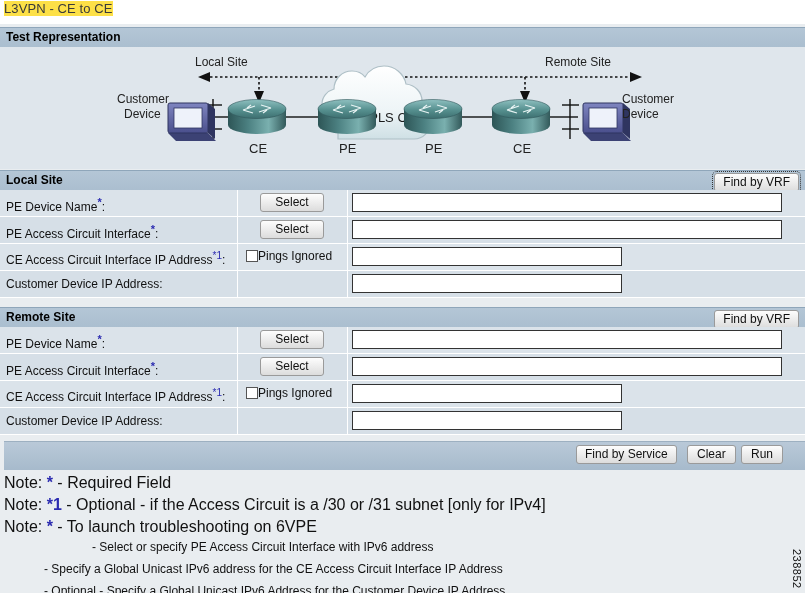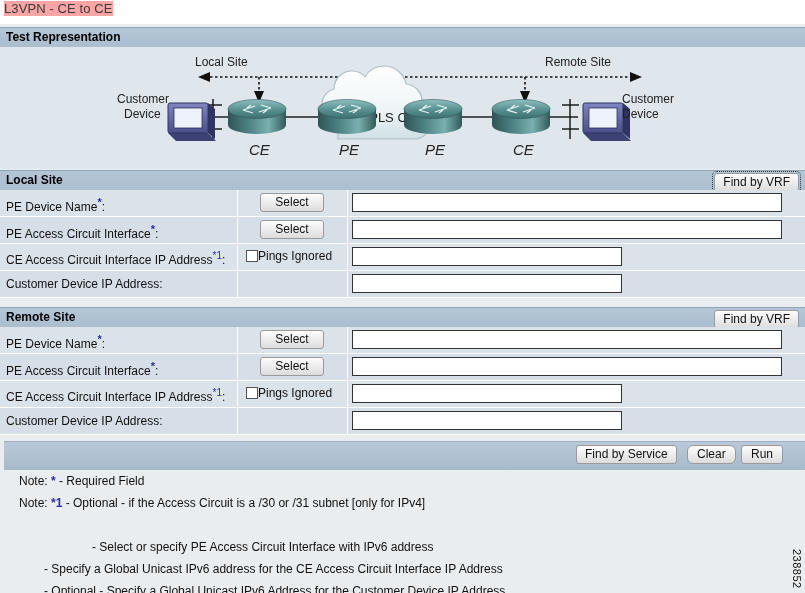--- a/index.html
+++ b/index.html
@@ -10,21 +10,21 @@
     font-size:12px;
     color:#1a1a1a;
     overflow:hidden;
     position:relative;
   }
 
   
   .page-title{
     position:absolute;left:4px;top:1px;
     font-size:13px;color:#3a3a3a;letter-spacing:.1px;
-    background:#fca5a5;
+    background:#fde047;
   }
   .title-strip{
     position:absolute;left:0;top:0;width:805px;height:24px;background:#ffffff;
   }
 
   
   .sec-head{
     position:absolute;left:0;width:805px;height:36px;
     background:linear-gradient(#b4c6d6,#a3b8ca);
     border-top:1px solid #8fa6ba;
@@ -56,21 +56,21 @@
   .btn.small{
     padding:1px 9px 2px 9px;
   }
 
   
   .diagram{
     position:absolute;left:0;top:47px;width:805px;height:122px;
     background:#dfe6ec;
   }
   .dlabel{position:absolute;font-size:12px;color:#222;white-space:nowrap;}
-  .dsmall{position:absolute;font-size:15px;color:#222;white-space:nowrap;font-style:italic;}
+  .dsmall{position:absolute;font-size:13px;color:#222;white-space:nowrap;}
 
   
   .ftable{
     position:absolute;left:0;width:805px;
     box-sizing:border-box;
     border-collapse:collapse;
   }
   .frow{
     position:relative;height:27px;width:805px;
     background:#dbe3ea;
@@ -124,21 +124,21 @@
     border-bottom:1px solid #8294a6;
     box-sizing:border-box;
   }
 
   
   .notes{
     position:absolute;left:0;top:470px;width:805px;height:123px;
     background:#e9edf0;
   }
   .note{
-    position:absolute;left:19px;font-size:12px;color:#111;white-space:nowrap;
+    position:absolute;left:4px;font-size:16px;color:#111;white-space:nowrap;
   }
   .note .star{color:#2b2bb0;font-weight:bold;}
   .subnote{
     position:absolute;left:44px;font-size:12px;color:#111;white-space:nowrap;
   }
   .figno{
     position:absolute;right:2px;bottom:4px;
     font-size:11px;color:#111;
     writing-mode:vertical-rl;
     letter-spacing:.5px;
@@ -379,29 +379,32 @@
     </div>
     <div class="c2"></div>
     <div class="c3">
       <input class="txtin narrow" type="text" value="" style="">
     </div>
   </div>
 </div>
 
 <div class="actbar" style="top:441px;">
   <button class="btn" style="position:absolute;left:572px;top:3px;">Find by Service</button>
-  <button class="btn small" style="position:absolute;left:683px;top:3px;border-radius:6px;">Clear</button>
+  <button class="btn small" style="position:absolute;left:683px;top:3px;">Clear</button>
   <button class="btn small" style="position:absolute;left:737px;top:3px;">Run</button>
 </div>
 
 <div class="notes">
   <div class="note" style="top:4px;">
     <span>Note: </span><span class="star">*</span><span> - Required Field</span>
   </div>
   <div class="note" style="top:26px;">
     <span>Note: </span><span class="star">*1</span><span> - Optional - if the Access Circuit is a /30 or /31  subnet [only for IPv4]</span>
   </div>
+  <div class="note" style="top:48px;">
+    <span>Note: </span><span class="star">*</span><span> - To launch troubleshooting on 6VPE</span>
+  </div>
   <div class="subnote" style="top:70px;margin-left:48px;">- Select or specify PE Access Circuit Interface with IPv6 address</div>
   <div class="subnote" style="top:92px;">- Specify a Global Unicast IPv6 address for the CE Access Circuit Interface IP Address</div>
   <div class="subnote" style="top:114px;">- Optional - Specify a Global Unicast IPv6 Address for the Customer Device IP Address</div>
 
   <div class="figno">238852</div>
 </div>
 
 </body></html>

